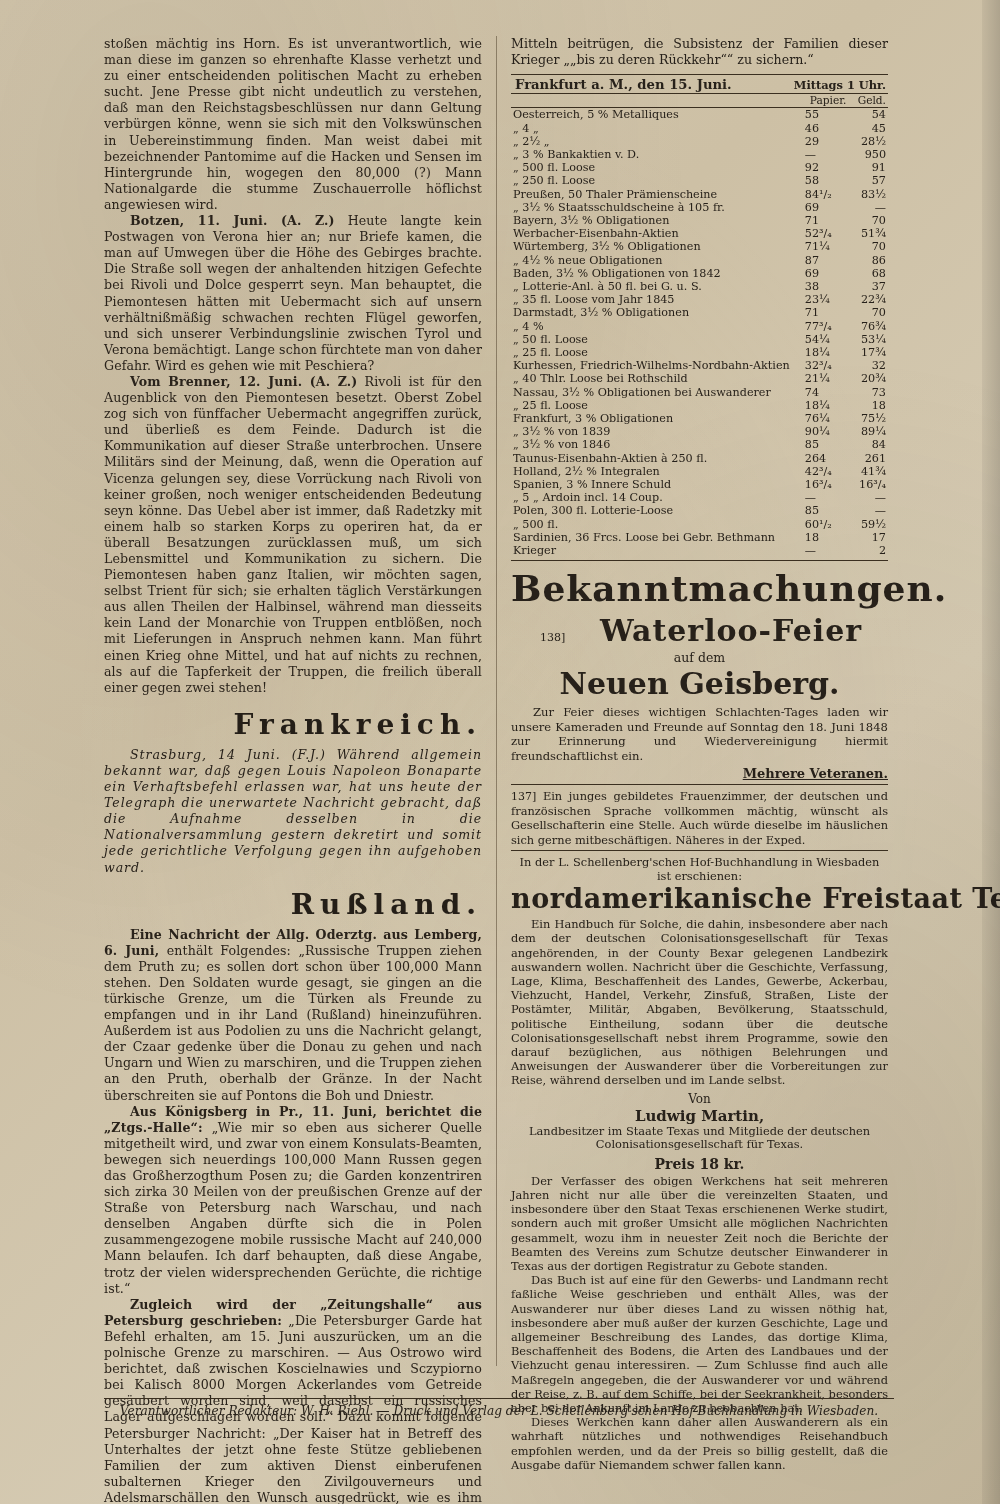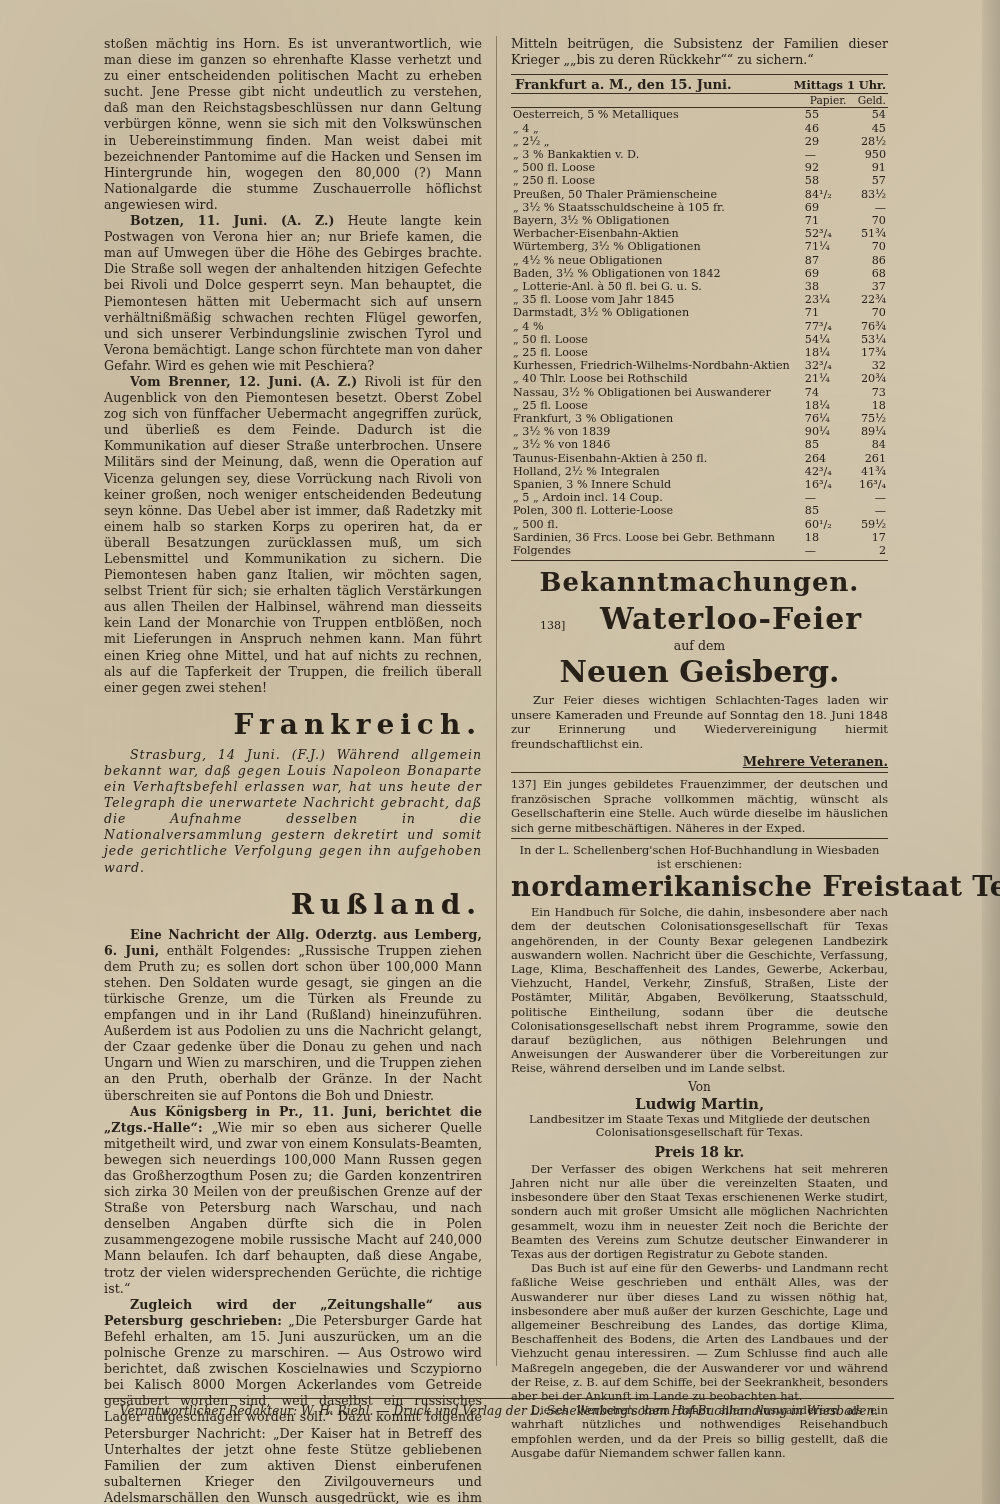--- a/index.html
+++ b/index.html
@@ -123,21 +123,21 @@
     padding-bottom: 1px;
   }
 
   .rule {
     border: 0;
     border-top: 1px solid #3a2f20;
     margin: 3px 0 4px 0;
   }
   .bekannt {
     text-align: center;
-    font-size: 26px;
+    font-size: 36px;
     font-weight: bold;
     letter-spacing: 1px;
     margin: 6px 0 2px 0;
   }
   .ad-num {
     font-size: 11px;
     font-weight: normal;
   }
   .waterloo {
     text-align: center;
@@ -402,21 +402,21 @@
                 <td class="name">„     500 fl.</td>
                 <td class="num">60¹/₂</td>
                 <td class="num2">59½</td>
               </tr>
             <tr>
                 <td class="name">Sardinien, 36 Frcs. Loose bei Gebr. Bethmann</td>
                 <td class="num">18</td>
                 <td class="num2">17</td>
               </tr>
             <tr>
-                <td class="name">Folgendes</td>
+                <td class="name">Krieger</td>
                 <td class="num">—</td>
                 <td class="num2">2</td>
               </tr>
           </tbody>
         </table>
 
         <hr class="rule">
 
         <div class="bekannt">Bekanntmachungen.</div>
 

